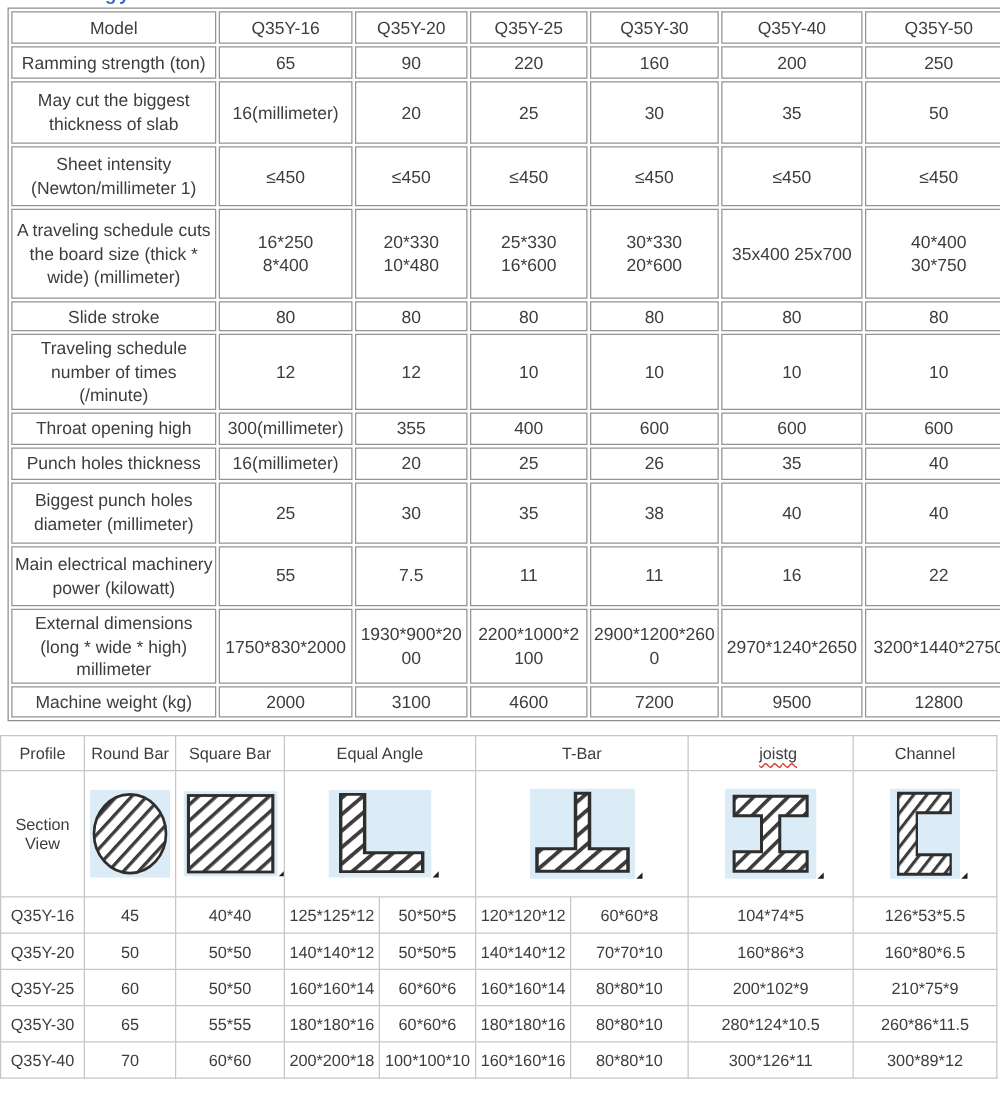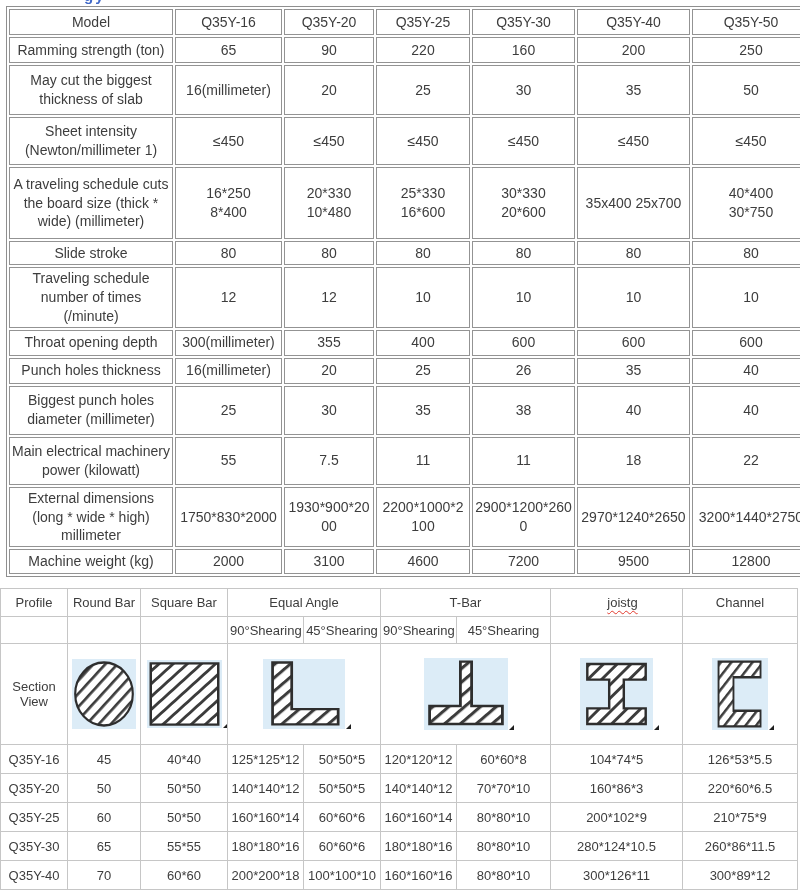--- a/index.html
+++ b/index.html
@@ -129,21 +129,21 @@
   <tr style="height:49px">
     <td>Traveling schedule number of times (/minute)</td>
     <td>12</td>
     <td>12</td>
     <td>10</td>
     <td>10</td>
     <td>10</td>
     <td>10</td>
   </tr>
   <tr style="height:26px">
-    <td>Throat opening depth</td>
+    <td>Throat opening high</td>
     <td>300(millimeter)</td>
     <td>355</td>
     <td>400</td>
     <td>600</td>
     <td>600</td>
     <td>600</td>
   </tr>
   <tr style="height:26px">
     <td>Punch holes thickness</td>
     <td>16(millimeter)</td>
@@ -161,21 +161,21 @@
     <td>38</td>
     <td>40</td>
     <td>40</td>
   </tr>
   <tr style="height:48px">
     <td>Main electrical machinery power (kilowatt)</td>
     <td>55</td>
     <td>7.5</td>
     <td>11</td>
     <td>11</td>
-    <td>18</td>
+    <td>16</td>
     <td>22</td>
   </tr>
   <tr style="height:54px">
     <td>External dimensions (long * wide * high) millimeter</td>
     <td class="brk">1750*830*2000</td>
     <td class="brk">1930*900*2000</td>
     <td class="brk">2200*1000*2100</td>
     <td class="brk">2900*1200*2600</td>
     <td class="brk">2970*1240*2650</td>
     <td class="brk">3200*1440*2750</td>
@@ -207,31 +207,20 @@
   <tbody>
       <tr style="height:28px">
     <td class="left">Profile</td>
     <td>Round Bar</td>
     <td>Square Bar</td>
     <td colspan="2">Equal Angle</td>
     <td colspan="2">T-Bar</td>
     <td><span class="squiggle">joistg</span></td>
     <td>Channel</td>
   </tr>
-  <tr style="height:27px">
-    <td></td>
-    <td></td>
-    <td></td>
-    <td>90°Shearing</td>
-    <td>45°Shearing</td>
-    <td>90°Shearing</td>
-    <td>45°Shearing</td>
-    <td></td>
-    <td></td>
-  </tr>
   <tr style="height:101px">
     <td>Section View</td>
     <td>
       <div class="section-box" style="width:64px;height:70px;">
         <svg viewBox="0 0 60 60" preserveAspectRatio="none">
           <defs>
                 <pattern id="h1" patternUnits="userSpaceOnUse" width="8" height="8" patternTransform="rotate(45)">
                   <rect width="8" height="8" fill="#ffffff"></rect>
                   <line x1="1.2" y1="0" x2="1.2" y2="8" stroke="#3c3c3c" stroke-width="2.4"></line>
                 </pattern>
@@ -324,21 +313,21 @@
   </tr>
   <tr style="height:29px">
     <td class="left">Q35Y-20</td>
     <td>50</td>
     <td>50*50</td>
     <td>140*140*12</td>
     <td>50*50*5</td>
     <td>140*140*12</td>
     <td>70*70*10</td>
     <td>160*86*3</td>
-    <td>220*60*6.5</td>
+    <td>160*80*6.5</td>
   </tr>
   <tr style="height:29px">
     <td class="left">Q35Y-25</td>
     <td>60</td>
     <td>50*50</td>
     <td>160*160*14</td>
     <td>60*60*6</td>
     <td>160*160*14</td>
     <td>80*80*10</td>
     <td>200*102*9</td>

